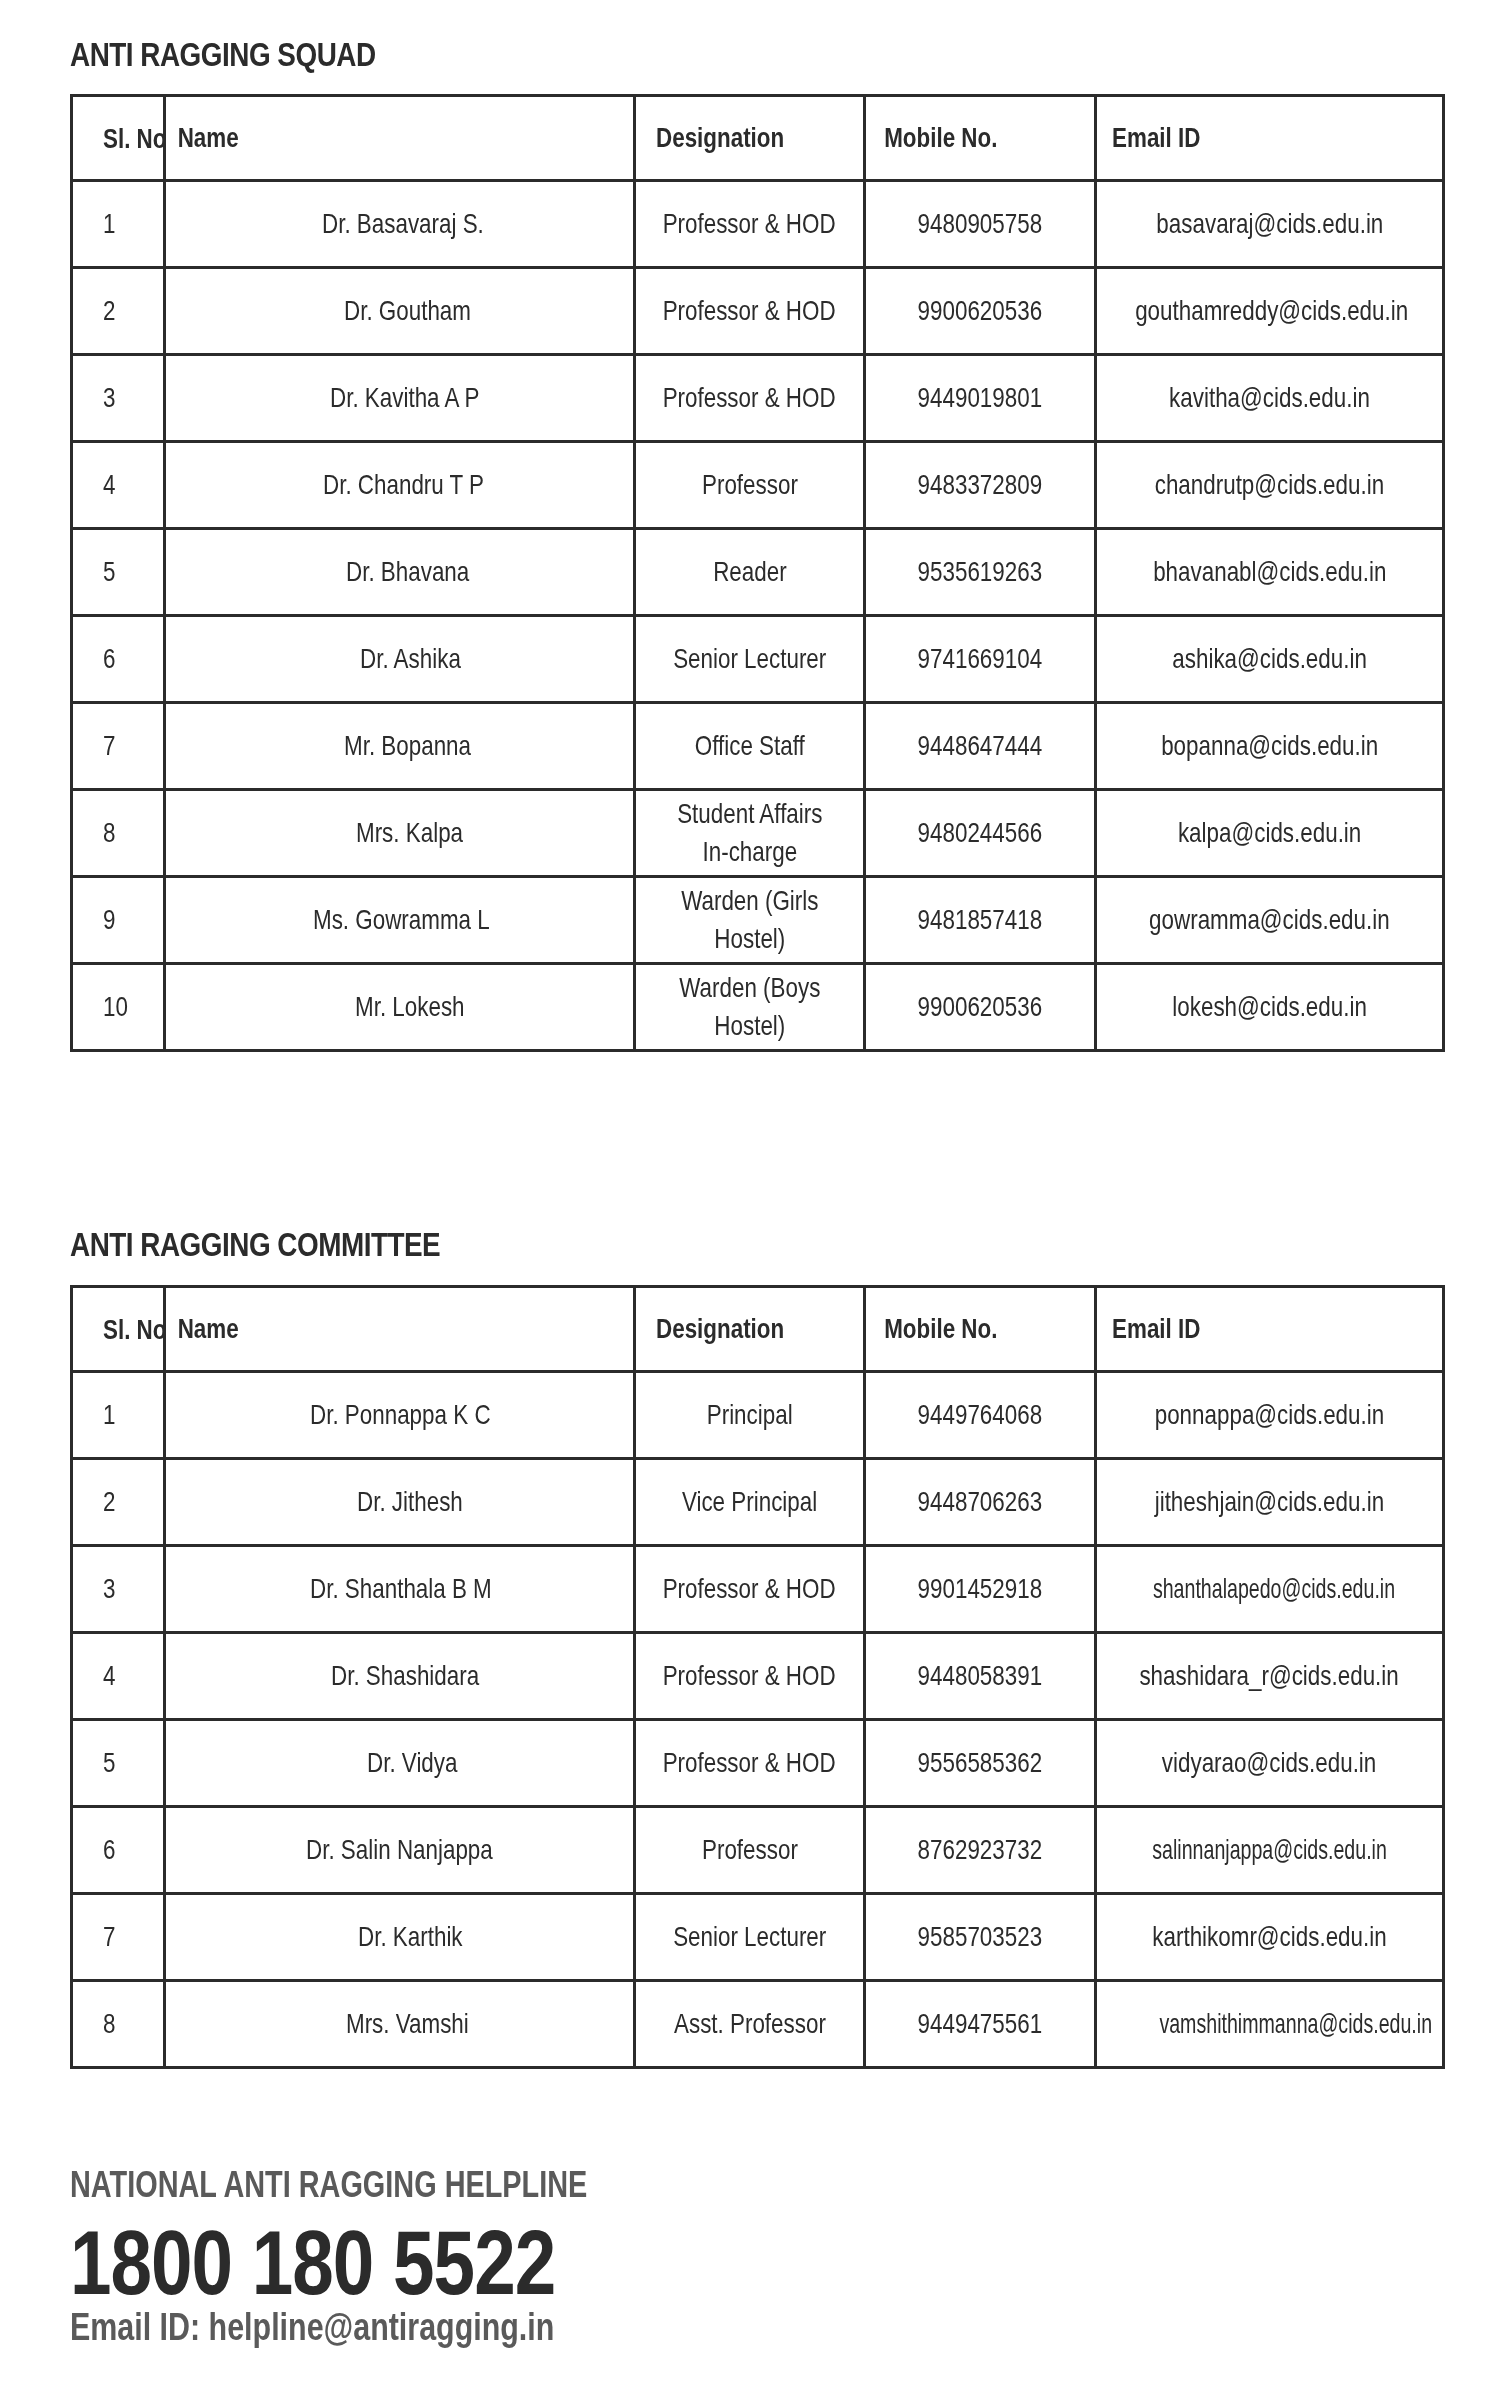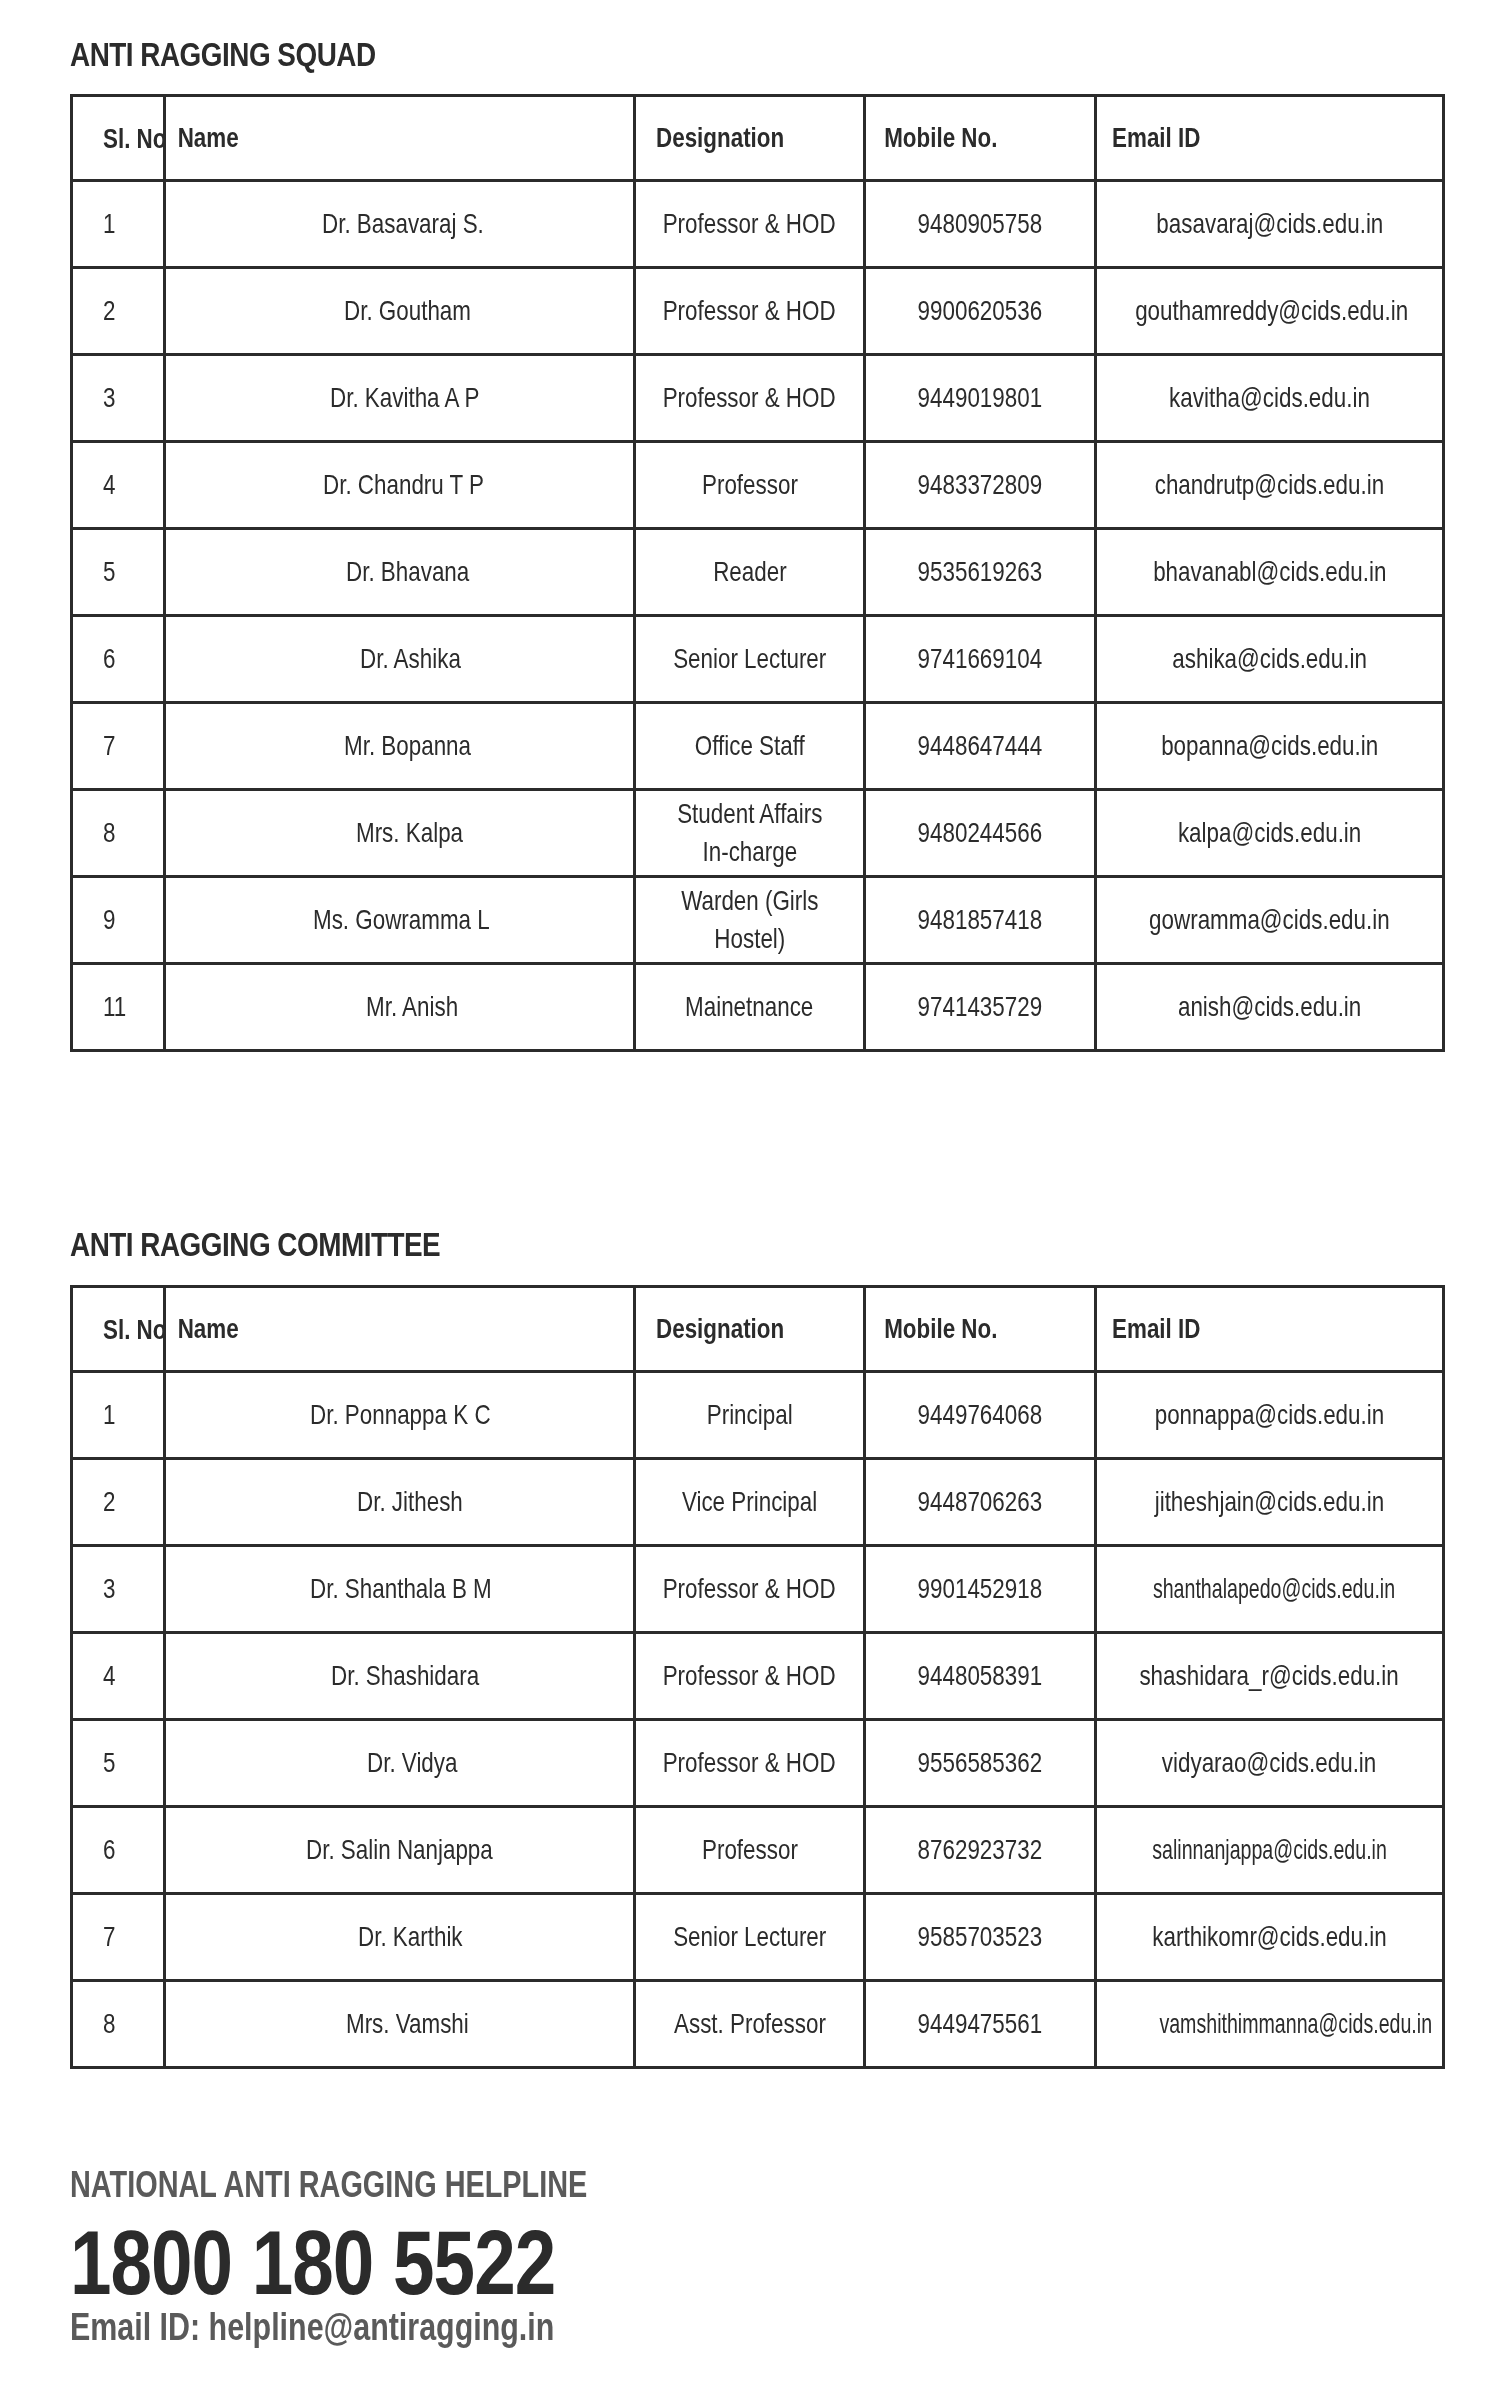--- a/index.html
+++ b/index.html
@@ -149,25 +149,25 @@
         <td class="c-email"><span class="cond">kalpa@cids.edu.in</span></td>
       </tr>
       <tr>
         <td class="c-no"><span class="cond">9</span></td>
         <td class="c-name"><span class="cond">Ms. Gowramma L</span></td>
         <td class="c-design"><span class="cond">Warden (Girls Hostel)</span></td>
         <td class="c-mobile"><span class="cond">9481857418</span></td>
         <td class="c-email"><span class="cond">gowramma@cids.edu.in</span></td>
       </tr>
       <tr>
-        <td class="c-no"><span class="cond">11</span></td>
-        <td class="c-name"><span class="cond">Mr. Anish</span></td>
-        <td class="c-design"><span class="cond">Mainetnance</span></td>
-        <td class="c-mobile"><span class="cond">9741435729</span></td>
-        <td class="c-email"><span class="cond">anish@cids.edu.in</span></td>
+        <td class="c-no"><span class="cond">10</span></td>
+        <td class="c-name"><span class="cond">Mr. Lokesh</span></td>
+        <td class="c-design"><span class="cond">Warden (Boys Hostel)</span></td>
+        <td class="c-mobile"><span class="cond">9900620536</span></td>
+        <td class="c-email"><span class="cond">lokesh@cids.edu.in</span></td>
       </tr>
     </tbody>
 </table>
 
 <div id="title-committee" class="section-title">ANTI RAGGING COMMITTEE</div>
 
 <table id="table-committee" class="roster">
   <colgroup>
     <col class="w-no">
       <col class="w-name">

